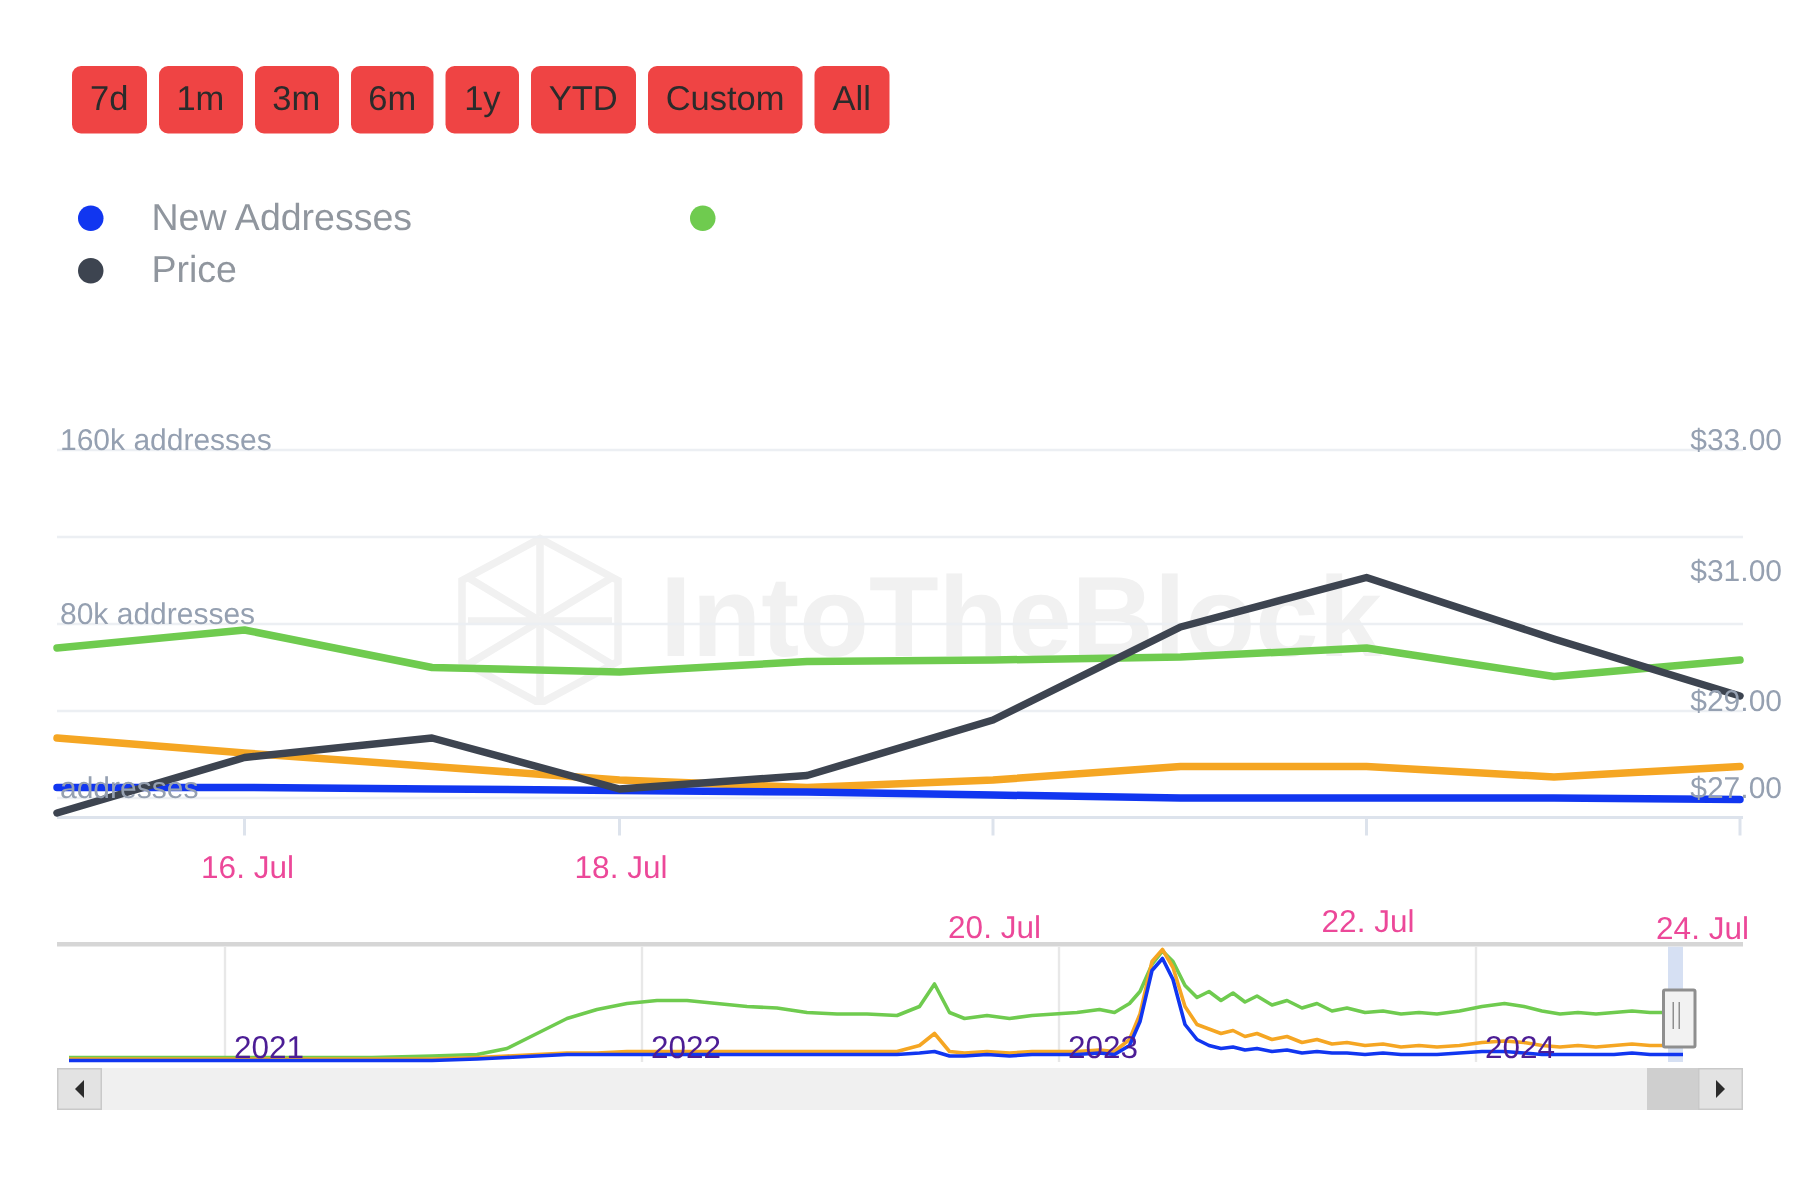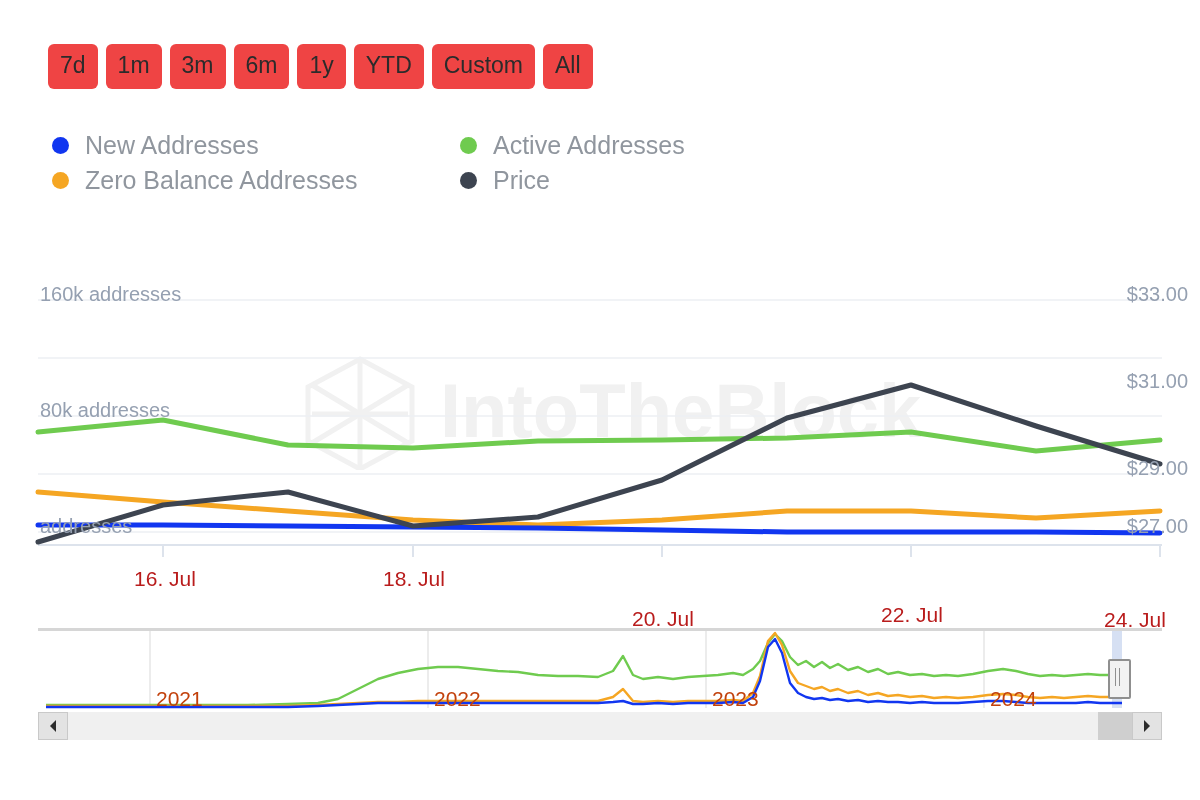--- a/index.html
+++ b/index.html
@@ -49,21 +49,21 @@
     top: 128px;
     width: 760px;
     display: grid;
     grid-template-columns: 408px auto;
     grid-auto-rows: 35px;
     align-items: center;
   }
   .legend-item {
     display: flex;
     align-items: center;
-    gap: 16px;
+    gap: 32px;
     cursor: pointer;
   }
   .legend-dot {
     width: 17px;
     height: 17px;
     border-radius: 50%;
     flex: 0 0 auto;
   }
   .legend-label {
     color: #90969e;
@@ -92,21 +92,21 @@
     line-height: 1;
     white-space: nowrap;
     text-align: right;
   }
   .axis-label.left { left: 40px; }
   .axis-label.right { right: 12px; text-align: right; }
 
   .xlabel {
     position: absolute;
     font-size: 21px;
-    color: #b91c1c;
+    color: #ec4899;
     line-height: 1;
     transform: translateX(-50%);
     white-space: nowrap;
   }
 
   
   .watermark {
     position: absolute;
     left: 300px;
     top: 355px;
@@ -122,21 +122,21 @@
     left: 38px;
     top: 628px;
     width: 1124px;
     height: 84px;
     border-top: 3px solid #d6d6d6;
     background: #ffffff;
   }
   .nav-year {
     position: absolute;
     font-size: 21px;
-    color: #c2410c;
+    color: #4c1d95;
     line-height: 1;
     white-space: nowrap;
   }
   .nav-handle {
     position: absolute;
     width: 19px;
     height: 36px;
     background: #f2f2f2;
     border: 2px solid #8f8f8f;
     border-radius: 2px;
@@ -208,25 +208,20 @@
     <button class="range-btn">All</button>
   </div>
 
   <div class="legend">
     <div class="legend-item">
       <span class="legend-dot" style="background:#1136f0"></span>
       <span class="legend-label">New Addresses</span>
     </div>
     <div class="legend-item">
       <span class="legend-dot" style="background:#6fcb4f"></span>
-      <span class="legend-label">Active Addresses</span>
-    </div>
-    <div class="legend-item">
-      <span class="legend-dot" style="background:#f5a623"></span>
-      <span class="legend-label">Zero Balance Addresses</span>
     </div>
     <div class="legend-item">
       <span class="legend-dot" style="background:#3d4450"></span>
       <span class="legend-label">Price</span>
     </div>
   </div>
 
   <svg class="watermark" viewBox="0 0 660 115">
     <g fill="none" stroke="#f1f1f1" stroke-width="5">
       <path d="M60 4 L112 32 L112 86 L60 114 L8 86 L8 32 Z"></path>

